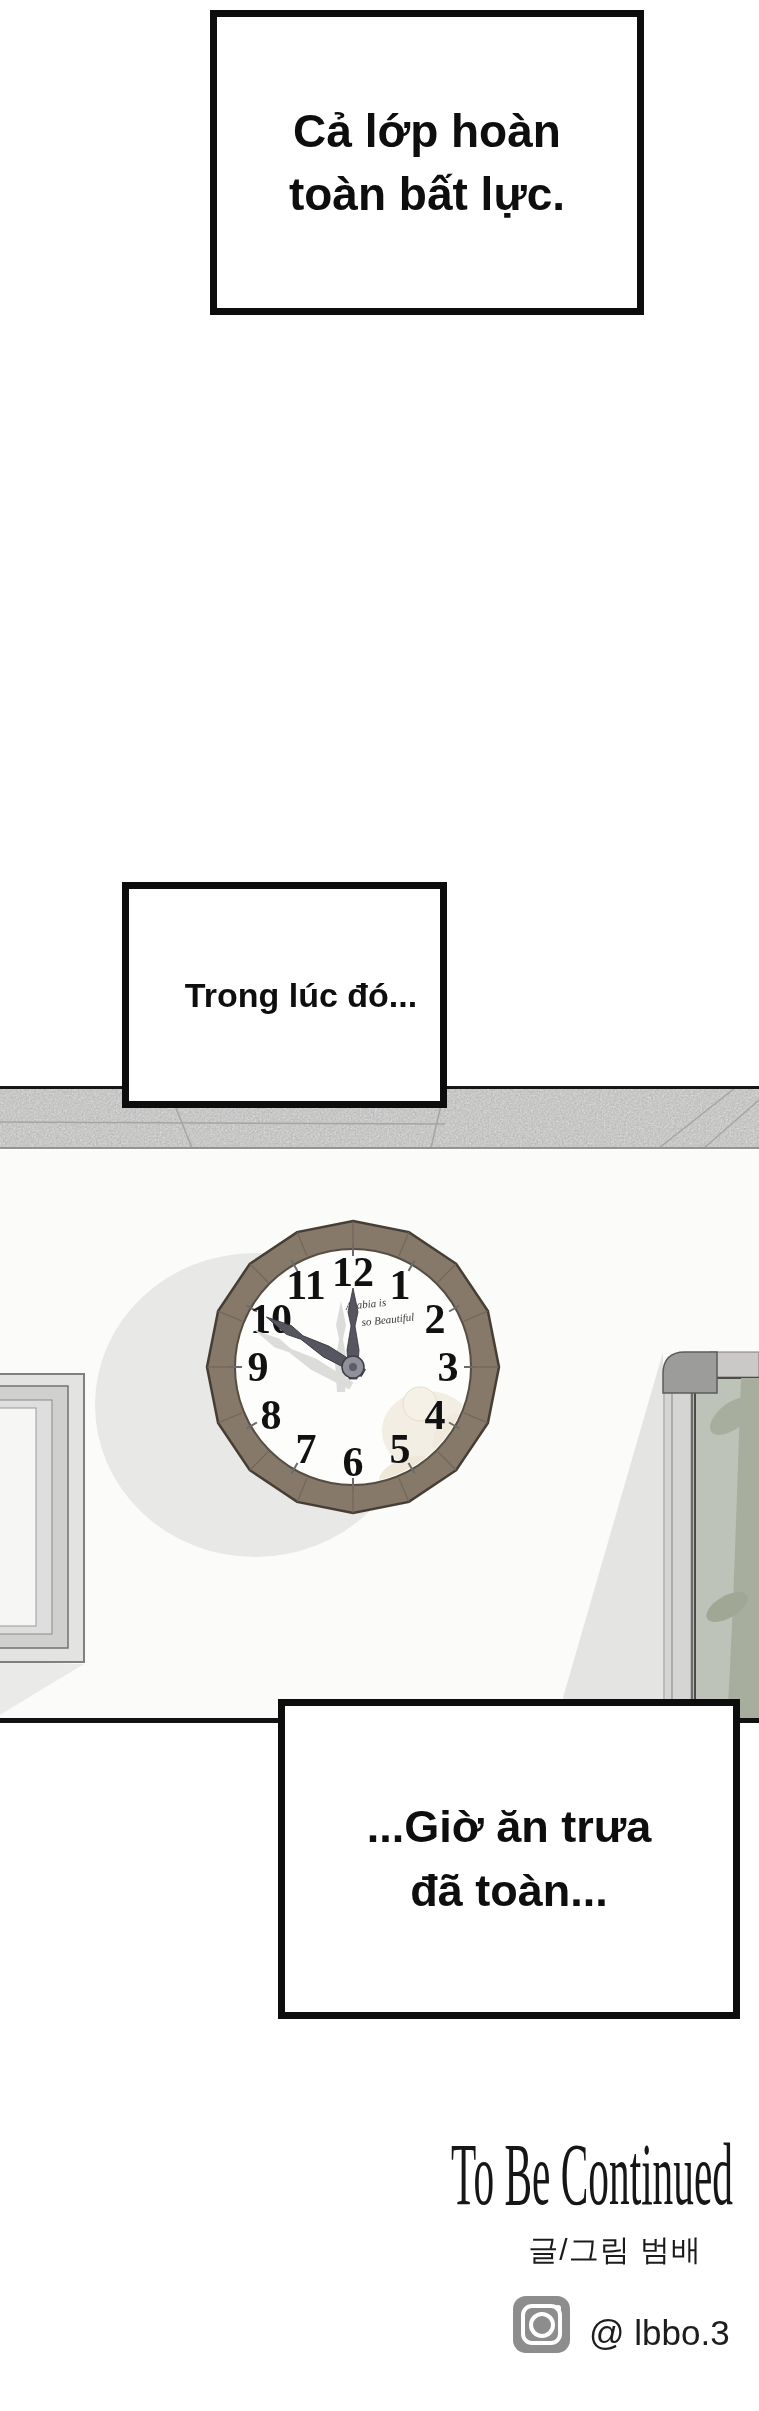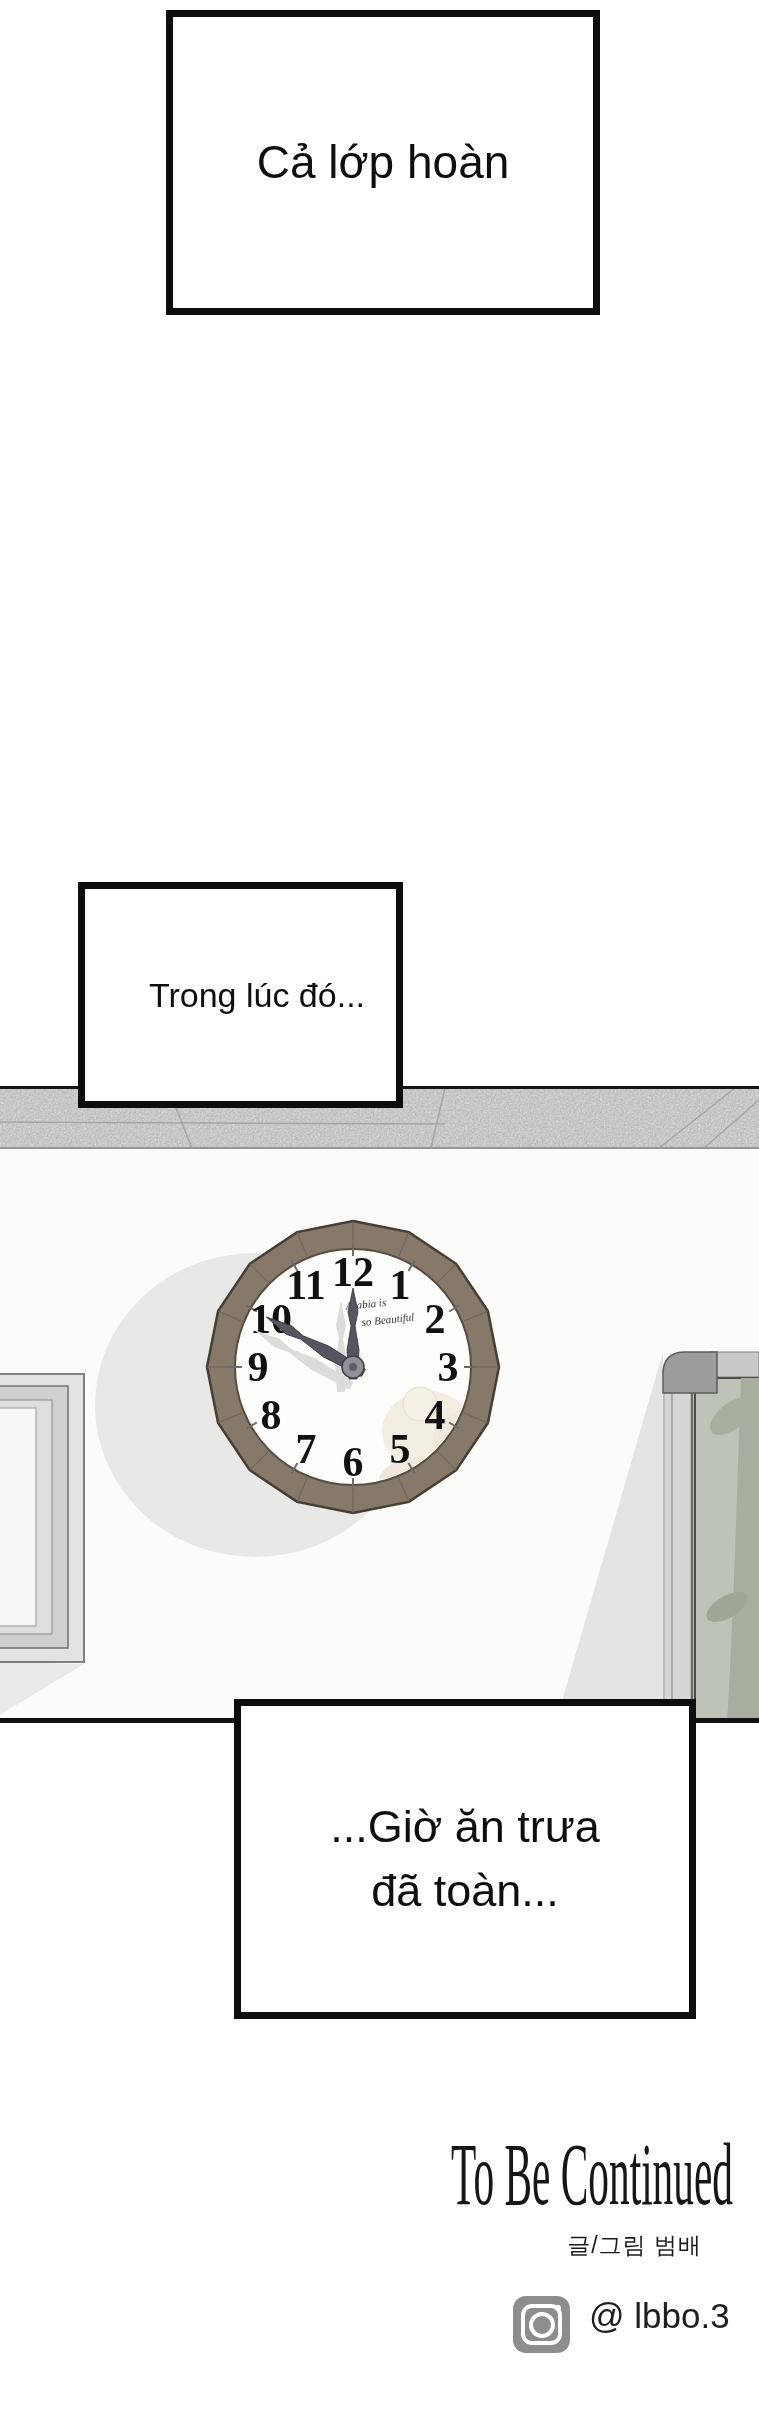--- a/index.html
+++ b/index.html
@@ -1,30 +1,30 @@
 <!DOCTYPE html>
 <html><head>
 <meta charset="utf-8">
 <style>
   html,body{margin:0;padding:0;background:#ffffff;}
   #page{position:relative;width:759px;height:2411px;background:#ffffff;overflow:hidden;
         font-family:"Liberation Sans",sans-serif;}
   #scene-svg{position:absolute;left:0;top:1086px;}
   .cap{position:absolute;box-sizing:border-box;background:#ffffff;border:7px solid #0d0d0d;
        display:flex;flex-direction:column;justify-content:center;align-items:center;
-       text-align:center;font-weight:normal;color:#0e0e0e;z-index:5;}
+       text-align:center;font-weight:bold;color:#0e0e0e;z-index:5;margin-left:44px;}
   #cap1{left:166px;top:10px;width:434px;height:305px;font-size:46px;line-height:1.35;}
   #cap2{left:78px;top:882px;width:325px;height:226px;font-size:34px;line-height:1.3;padding-left:33px;}
   #cap3{left:234px;top:1699px;width:462px;height:320px;font-size:45px;line-height:1.42;}
   .tbc{position:absolute;top:2131px;right:26px;font-family:"Liberation Serif",serif;
        font-size:88px;font-weight:400;color:#161616;line-height:1;white-space:nowrap;
        transform:scaleX(0.47);transform-origin:100% 0%;letter-spacing:0px;}
-  .credit{position:absolute;top:2230px;right:57px;font-size:23px;color:#1a1a1a;
+  .credit{position:absolute;top:2230px;right:57px;font-size:30px;color:#1a1a1a;
           white-space:nowrap;letter-spacing:1px;}
-  .ig-row{position:absolute;left:513px;top:2296px;display:flex;align-items:flex-start;gap:19px;}
+  .ig-row{position:absolute;left:513px;top:2296px;display:flex;align-items:flex-end;gap:19px;}
   .ig-icon{width:57px;height:57px;background:#8d8d8d;border-radius:13px;position:relative;flex:0 0 auto;}
   .ig-frame{position:absolute;left:8px;top:8px;right:8px;bottom:8px;border:4px solid #ffffff;border-radius:11px;}
   .ig-lens{position:absolute;left:50%;top:50%;width:18px;height:18px;margin:-13px 0 0 -13px;
            border:4px solid #ffffff;border-radius:50%;}
   .ig-dot{position:absolute;right:9px;top:9px;width:6px;height:6px;background:#ffffff;border-radius:50%;}
   .ig-handle{font-size:35px;color:#1d1d1d;white-space:nowrap;}
 </style>
 </head>
 <body>
 
@@ -162,20 +162,21 @@
       </g>
       <circle cx="353" cy="281" r="11" fill="#90909a" stroke="#3f3f46" stroke-width="1.5"></circle>
       <circle cx="353" cy="281" r="4" fill="#5d5d66"></circle>
     </g>
 
     <rect x="0" y="632" width="759" height="5" fill="#121212"></rect>
   </svg>
 
   <div class="cap" id="cap1">
     <span>Cả lớp hoàn</span>
+    <span>toàn bất lực.</span>
   </div>
 
   <div class="cap" id="cap2">
     <span>Trong lúc đó...</span>
   </div>
 
   <div class="cap" id="cap3">
     <span>...Giờ ăn trưa</span>
     <span>đã toàn...</span>
   </div>

